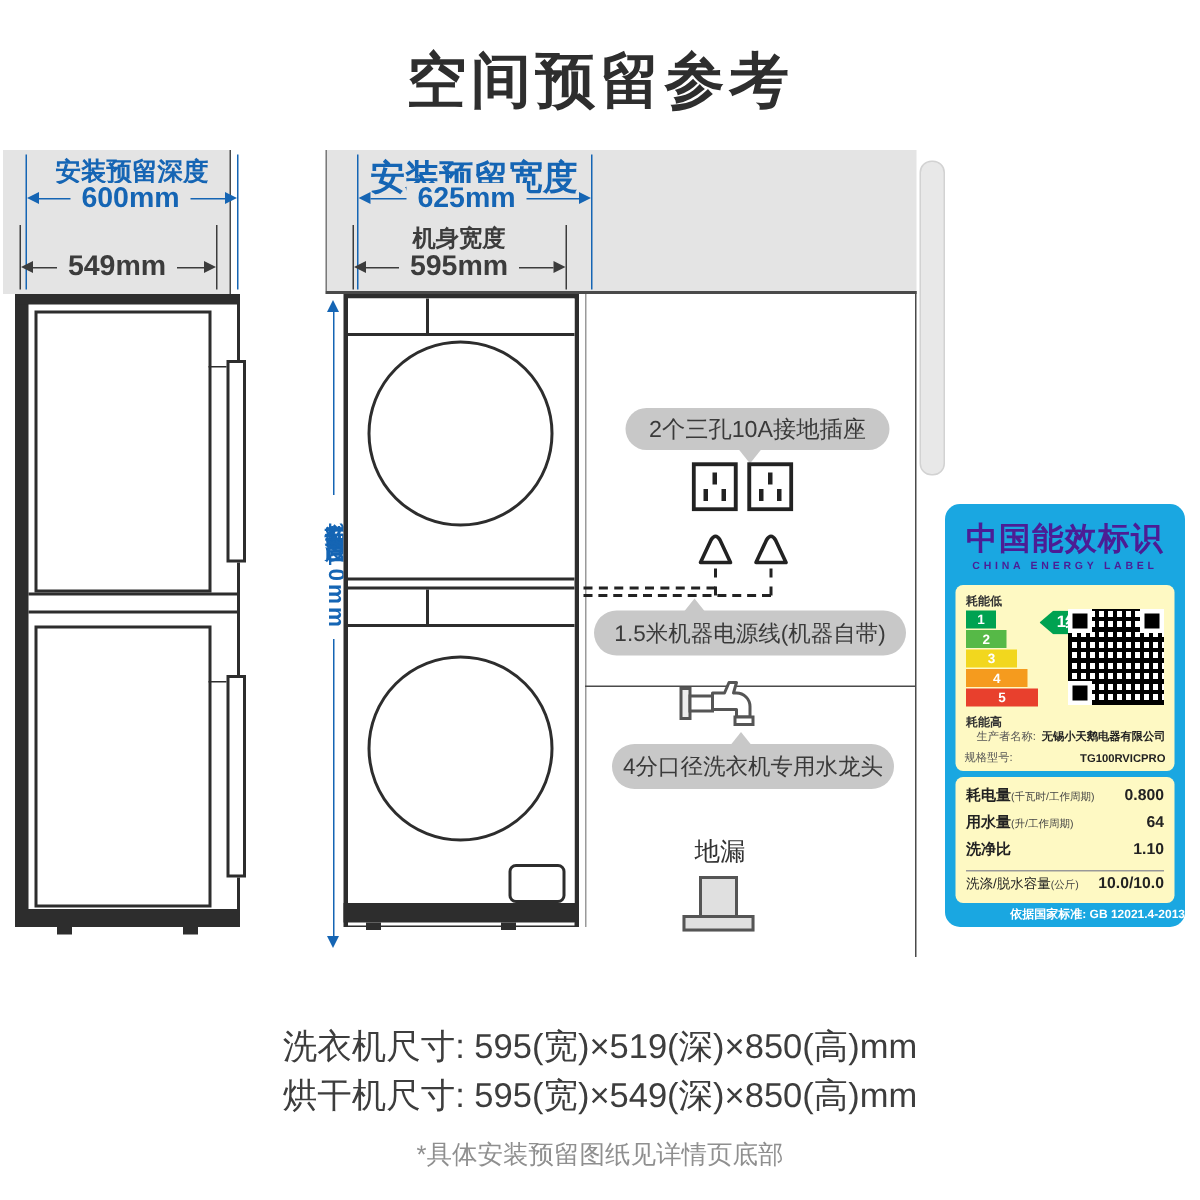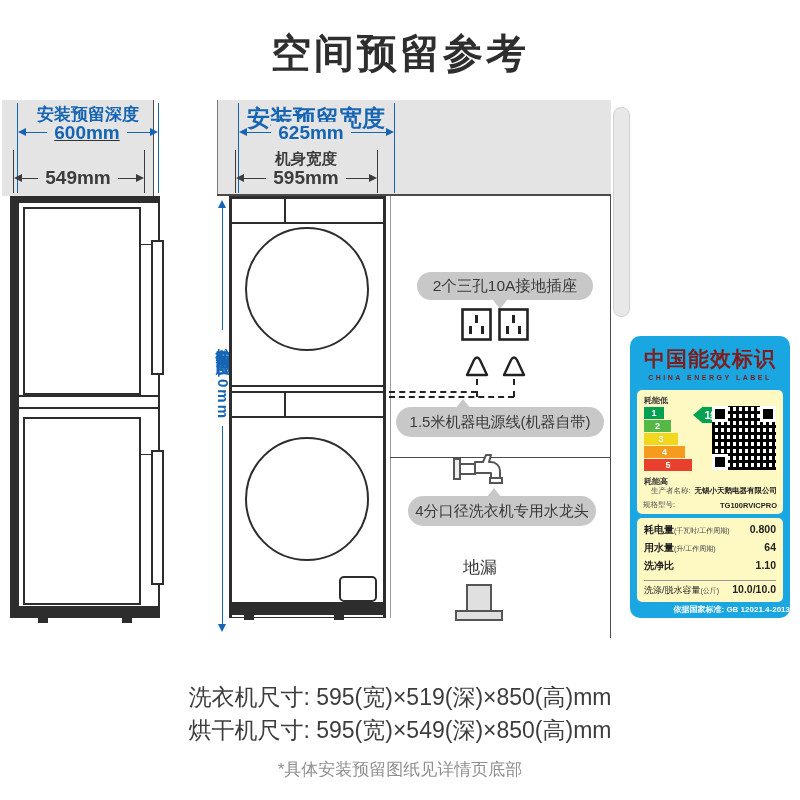--- a/index.html
+++ b/index.html
@@ -53,21 +53,21 @@
   .bubble{position:absolute;background:#c8c8c8;border-radius:15px;color:#3a3a3a;font-size:15px;
           display:flex;align-items:center;justify-content:center;white-space:nowrap;}
   .ptr-down{position:absolute;width:0;height:0;border-left:8px solid transparent;border-right:8px solid transparent;border-top:10px solid #c8c8c8;}
   .ptr-up{position:absolute;width:0;height:0;border-left:8px solid transparent;border-right:8px solid transparent;border-bottom:10px solid #c8c8c8;}
 
   .dashv{position:absolute;width:0;border-left:2px dashed #222;}
   .dashh{position:absolute;height:0;border-top:2px dashed #222;}
 
   
   .elabel{left:630px;top:336px;width:160px;height:282px;background:#1aa7e1;border-radius:10px;overflow:hidden;}
-  .e-hdr{margin-top:9px;text-align:center;color:#7f1d1d;}
+  .e-hdr{margin-top:9px;text-align:center;color:#4c1d95;}
   .e-hdr .cn{font-size:21px;font-weight:900;letter-spacing:1px;}
   .e-hdr .en{font-size:7px;font-weight:bold;letter-spacing:2.5px;margin-top:1px;}
   .panel{position:absolute;left:7px;width:146px;background:#fef9c3;border-radius:5px;}
   .p1{top:54px;height:124px;}
   .p2{top:182px;height:84px;padding:5px 7px;box-sizing:border-box;}
   .tiny{font-size:8px;font-weight:bold;color:#333;}
   .bar{height:12px;margin-bottom:1px;color:#fff;font-size:9px;font-weight:bold;line-height:12px;text-align:center;}
   .g1{background:#00a251;width:20px;}
   .g2{background:#56b947;width:27px;}
   .g3{background:#f2d71e;width:34px;}
@@ -110,21 +110,21 @@
   <div class="abs vline" style="left:217px;top:100px;height:94px;border-color:#7a7a7a;"></div>
 
   <div class="abs vline blue" style="left:7px;top:103px;height:90px;"></div>
   <div class="abs vline blue" style="left:148px;top:103px;height:90px;"></div>
   <div class="abs dimlabel blue ctr" style="left:2px;top:103px;width:152px;font-size:17px;">安装预留深度</div>
   <div class="dim blue" style="left:8px;top:128px;width:140px;">
       <span class="ah al"></span>
       <span class="ln"></span>
       <span class="ah ar"></span>
     </div>
-  <div class="abs ctr" style="left:2px;top:122px;width:160px;text-decoration:underline;">
+  <div class="abs ctr" style="left:2px;top:122px;width:160px;">
     <span class="dimlabel blue onband" style="font-size:19px;position:relative;z-index:2;">600mm</span>
   </div>
   <div class="abs vline dark" style="left:13px;top:150px;height:43px;"></div>
   <div class="abs vline dark" style="left:144px;top:150px;height:43px;"></div>
   <div class="dim dark" style="left:14px;top:174px;width:130px;">
       <span class="ah al"></span>
       <span class="ln"></span>
       <span class="ah ar"></span>
     </div>
   <div class="abs ctr" style="left:2px;top:167px;width:152px;">

